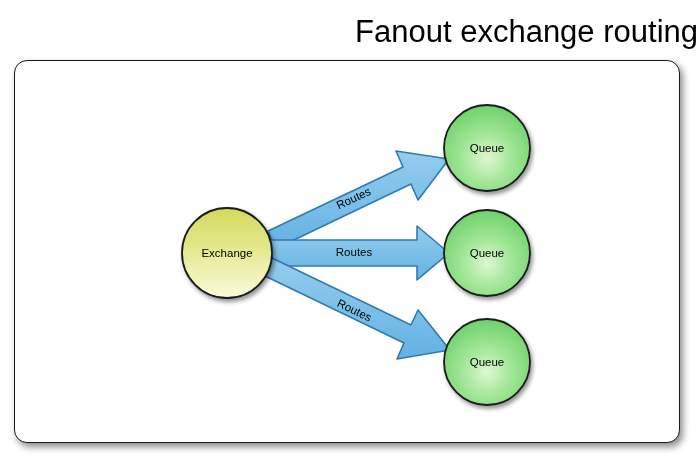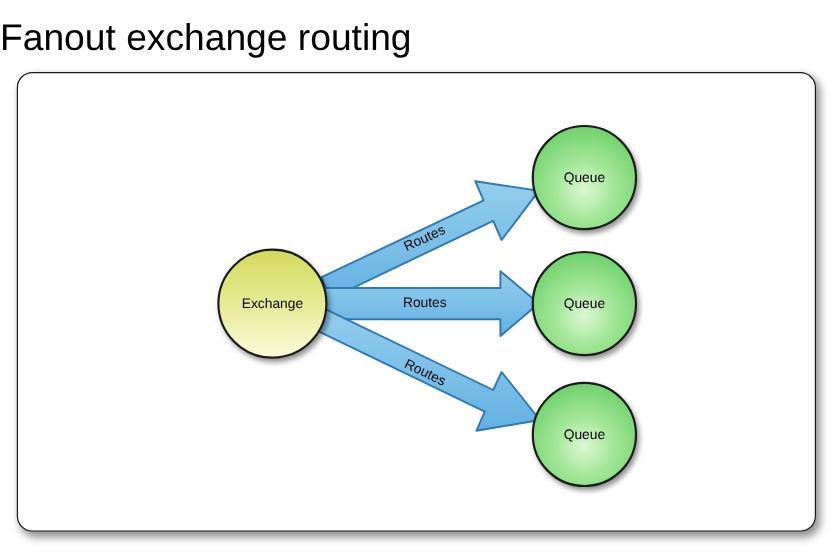--- a/index.html
+++ b/index.html
@@ -13,21 +13,21 @@
     position: relative;
     overflow: hidden;
     font-family: "Liberation Sans", sans-serif;
   }
 
   #page-title {
     position: absolute;
     left: 0;
     top: 14px;
     width: 698px;
-    text-align: left;
+    text-align: right;
     font-size: 31px;
     font-weight: 400;
     color: #000000;
     letter-spacing: 0px;
     white-space: nowrap;
     font-family: "Liberation Sans", sans-serif;
   }
 
   #canvas-frame {
     position: absolute;

